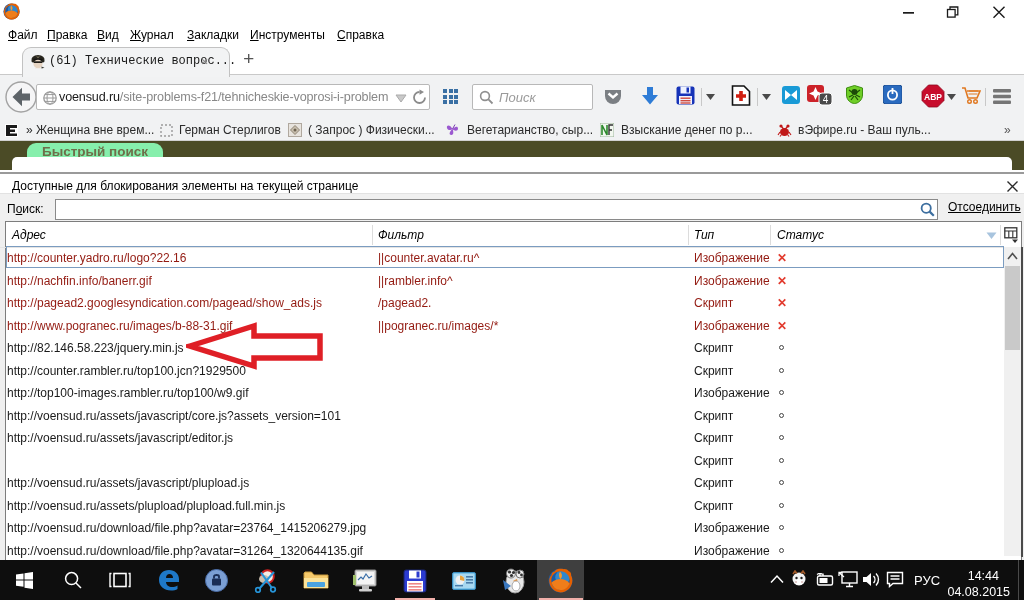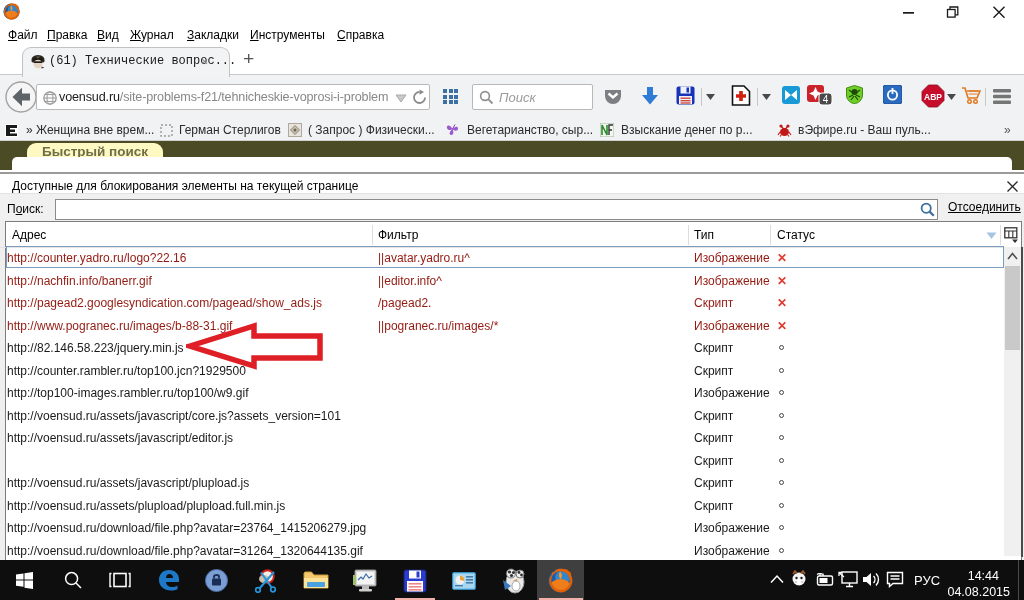--- a/index.html
+++ b/index.html
@@ -24,30 +24,30 @@
 #urltext{left:22px;top:5px;font-size:12.6px;letter-spacing:-0.15px;color:#1a1a1a;white-space:nowrap;width:332px;overflow:hidden;}
 #urltext .gray{color:#888;}
 #searchbox{left:472px;top:9px;width:121px;height:26px;background:#fff;border:1px solid #b8b8b8;border-radius:2px;box-sizing:border-box;}
 #searchtext{left:26px;top:5px;font-size:13px;font-style:italic;color:#9a9a9a;}
 .sep{top:13px;width:1px;height:18px;background:#c8c8c8;}
 
 #bookmarks{left:0;top:118px;width:1024px;height:23px;background:#f1f2f3;font-size:12px;color:#2b2b2b;border-bottom:1px solid #d0d0d0;box-sizing:border-box;}
 #bookmarks span{position:absolute;top:5px;white-space:nowrap;}
 
 #page{left:0;top:141px;width:1024px;height:29px;background:#4b4b26;}
-#qtab{left:27px;top:2px;width:136px;height:26px;background:#fef9c3;border-radius:9px 9px 0 0;text-align:center;font-size:13.5px;font-weight:bold;color:#6e6e49;padding-top:1.5px;box-sizing:border-box;line-height:14px;}
+#qtab{left:27px;top:2px;width:136px;height:26px;background:#86efac;border-radius:9px 9px 0 0;text-align:center;font-size:13.5px;font-weight:bold;color:#6e6e49;padding-top:1.5px;box-sizing:border-box;line-height:14px;}
 #pagebox{left:12px;top:16px;width:1000px;height:14px;background:#fff;border-radius:5px 5px 0 0;}
 
 #panel{left:0;top:172px;width:1024px;height:388px;background:#fff;text-align:center;}
 #ptitle{left:12px;top:7px;font-size:12px;color:#000;}
 #searchrow{left:0;top:21px;width:1024px;height:29px;background:#f0f0f0;border-top:1px solid #e2e2e2;}
 #plabel{left:7px;top:8px;font-size:12px;color:#000;}
 #pinput{left:55px;top:5px;width:883px;height:21px;background:#fff;border:1px solid #8a8a8a;box-sizing:border-box;}
 #detach{left:948px;top:6px;font-size:12px;color:#000;text-decoration:underline;}
-#thead{left:0;top:51px;width:1024px;height:25px;background:transparent;border-bottom:1px solid #e4e4e4;box-sizing:border-box;font-size:12px;color:#000;}
+#thead{left:0;top:51px;width:1024px;height:25px;background:transparent;border-bottom:1px solid #e4e4e4;box-sizing:border-box;font-size:12px;color:#000;font-style:italic;}
 #thead span{position:absolute;top:5px;}
 .colsep{top:2px;width:1px;height:20px;background:#dcdcdc;}
 #gutter{left:0;top:49px;width:1024px;height:339px;background:#efefef;}
 #tablebox{left:5px;top:49px;width:1017px;height:340px;background:#fff;border:1px solid #7d7d7d;box-sizing:border-box;}
 
 .row{left:0;width:1004px;height:22px;font-size:12px;}
 .row span{position:absolute;top:4px;white-space:nowrap;}
 .red{color:#931a11;text-decoration:underline;}
 .blk{color:#1a1a1a;}
 .xmark{color:#e23b2e;font-weight:bold;}
@@ -288,27 +288,27 @@
       </svg>
     <svg class="abs" style="left:1004px;top:4px" width="15" height="16" viewBox="0 0 15 16">
         <rect x="0.8" y="0.8" width="12" height="10" fill="none" stroke="#333" stroke-width="1.3"></rect>
         <path d="M0.8 4 H12.8 M4.8 4 V10.8 M8.8 4 V10.8" stroke="#333" stroke-width="1.1"></path>
         <path d="M8 12.5 H14 L11 16Z" fill="#333"></path>
       </svg>
   </div>
   <div id="rows" class="abs" style="left:0;top:75px;width:1004px;">
     <div class="row abs red" style="top:0.0px">
         <span style="left:7px">http://counter.yadro.ru/logo?22.16</span>
-        <span style="left:378px">||avatar.yadro.ru^</span>
+        <span style="left:378px">||counter.avatar.ru^</span>
         <span style="left:694px">Изображение</span>
         <span class="xmark" style="left:777px">✕</span>
       </div>
     <div class="row abs red" style="top:22.5px">
         <span style="left:7px">http://nachfin.info/banerr.gif</span>
-        <span style="left:378px">||editor.info^</span>
+        <span style="left:378px">||rambler.info^</span>
         <span style="left:694px">Изображение</span>
         <span class="xmark" style="left:777px">✕</span>
       </div>
     <div class="row abs red" style="top:45.0px">
         <span style="left:7px">http://pagead2.googlesyndication.com/pagead/show_ads.js</span>
         <span style="left:378px">/pagead2.</span>
         <span style="left:694px">Скрипт</span>
         <span class="xmark" style="left:777px">✕</span>
       </div>
     <div class="row abs red" style="top:67.5px">

